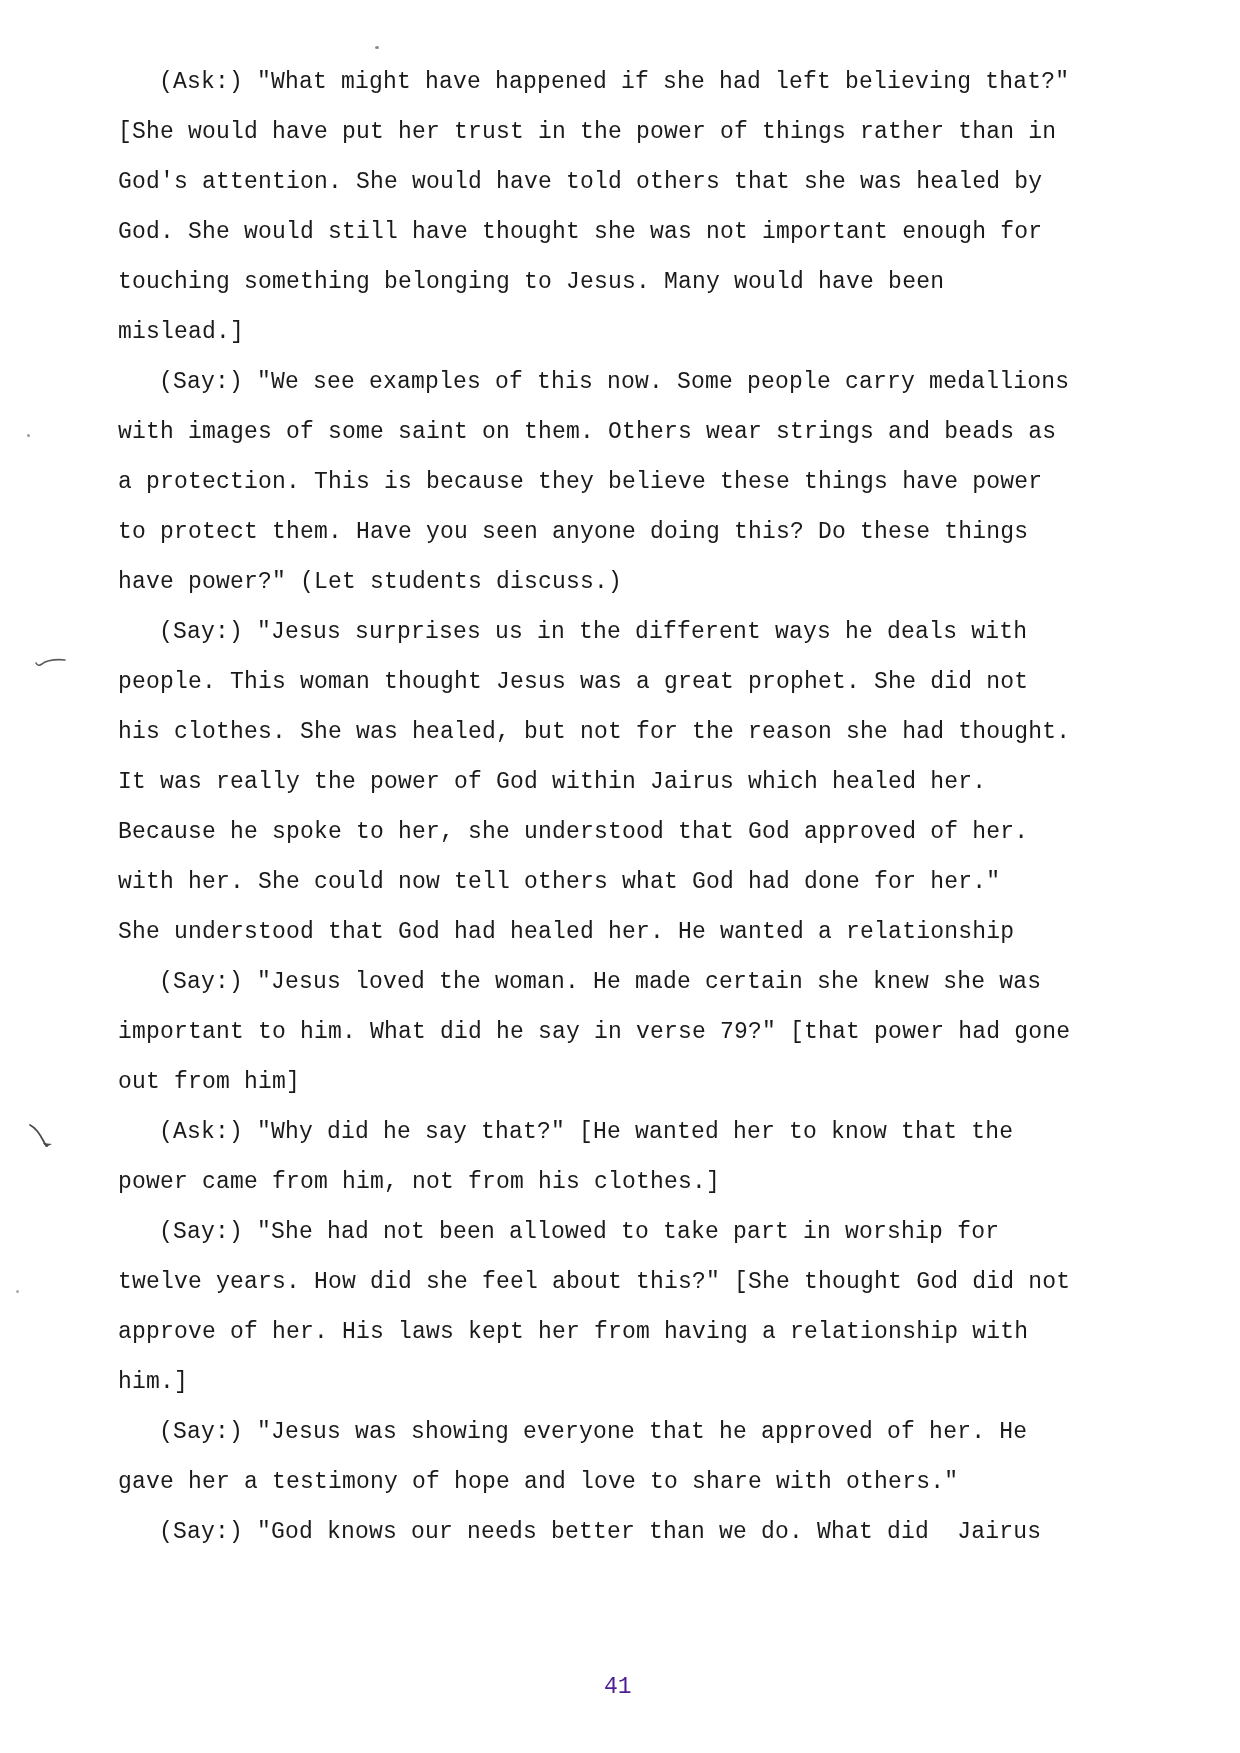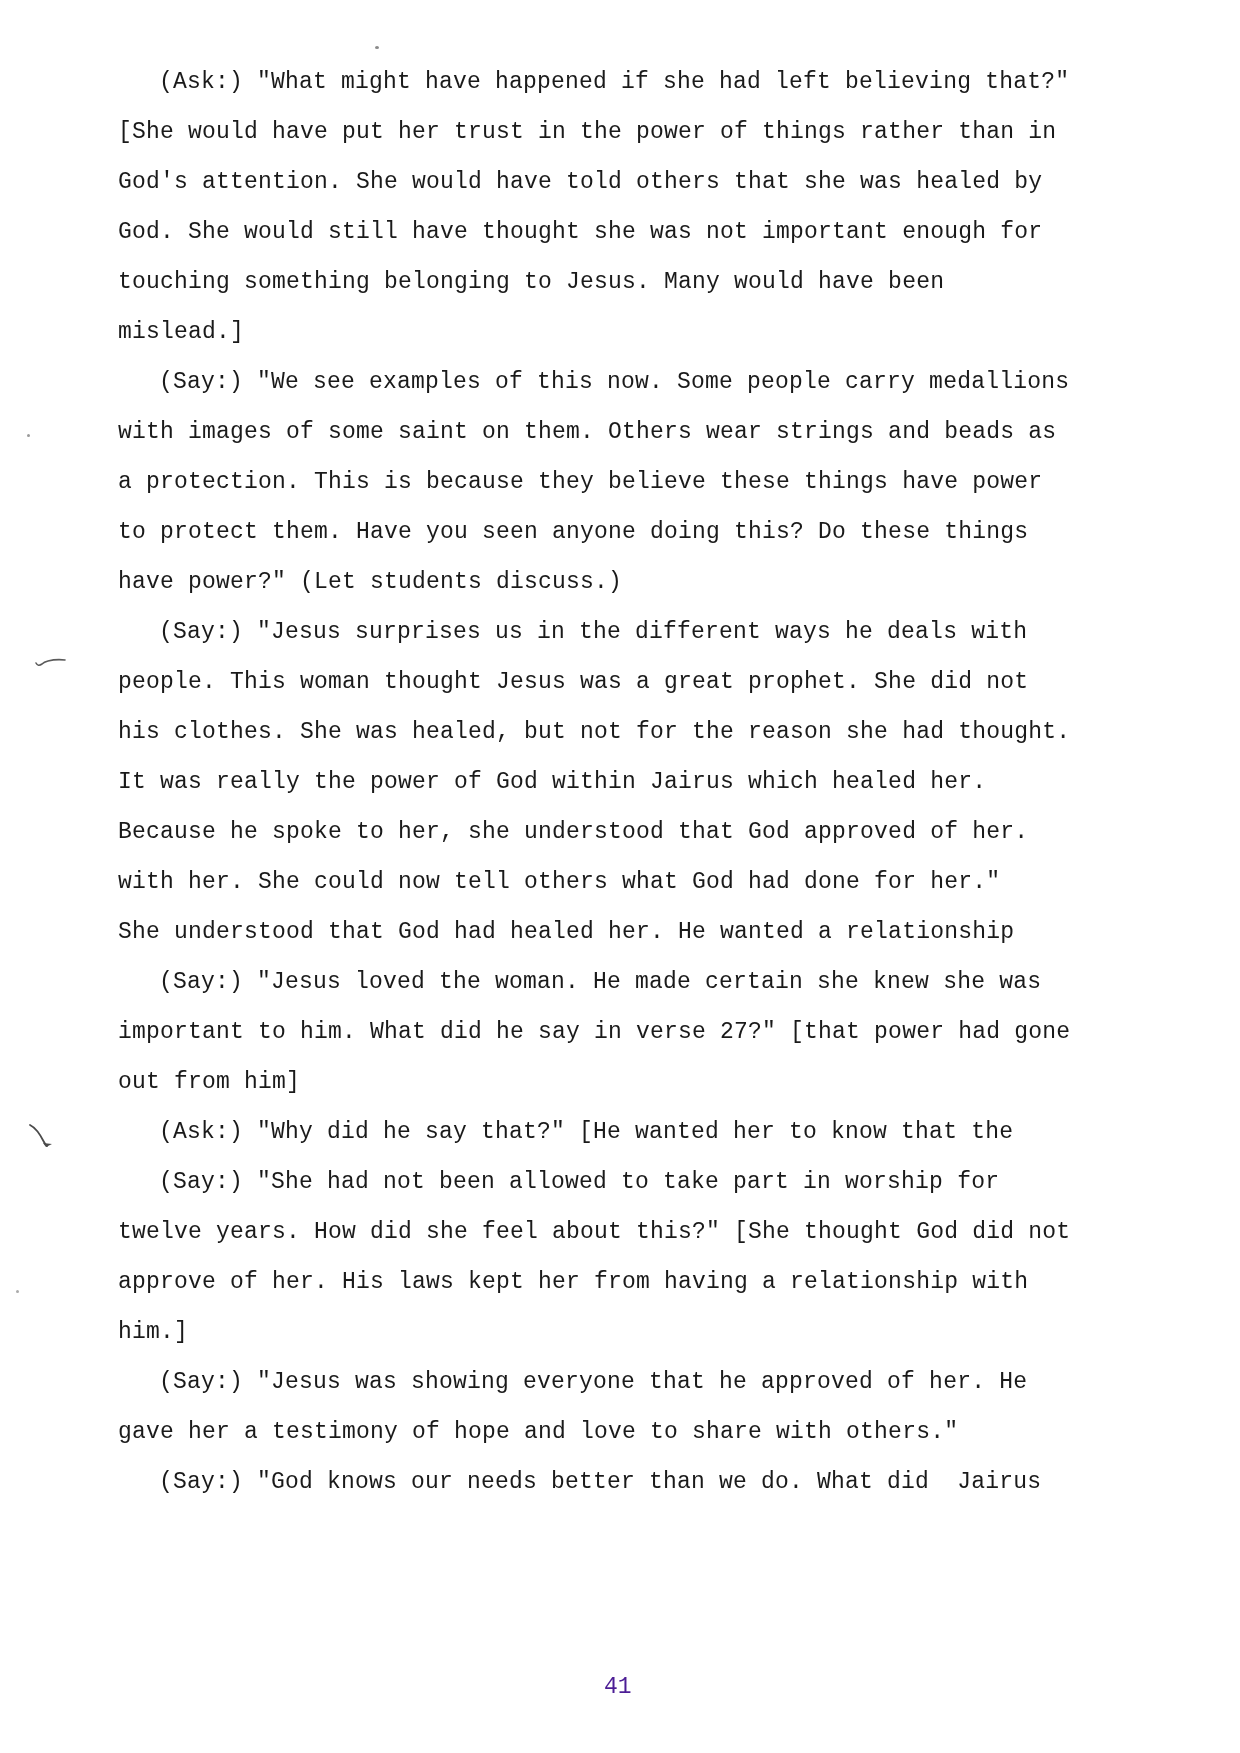--- a/index.html
+++ b/index.html
@@ -90,25 +90,26 @@
         <div class="line first">(Say:) "Jesus surprises us in the different ways he deals with</div>
         <div class="line">people. This woman thought Jesus was a great prophet. She did not</div>
         <div class="line">his clothes. She was healed, but not for the reason she had thought.</div>
         <div class="line">It was really the power of God within Jairus which healed her.</div>
         <div class="line">Because he spoke to her, she understood that God approved of her.</div>
         <div class="line">with her. She could now tell others what God had done for her."</div>
         <div class="line">She understood that God had healed her. He wanted a relationship</div>
       </div>
       <div class="paragraph">
         <div class="line first">(Say:) "Jesus loved the woman. He made certain she knew she was</div>
-        <div class="line">important to him. What did he say in verse 27?" [that power had gone</div>
+        <div class="line">important to him. What did he say in verse 79?" [that power had gone</div>
         <div class="line">out from him]</div>
       </div>
       <div class="paragraph">
         <div class="line first">(Ask:) "Why did he say that?" [He wanted her to know that the</div>
+        <div class="line">power came from him, not from his clothes.]</div>
       </div>
       <div class="paragraph">
         <div class="line first">(Say:) "She had not been allowed to take part in worship for</div>
         <div class="line">twelve years. How did she feel about this?" [She thought God did not</div>
         <div class="line">approve of her. His laws kept her from having a relationship with</div>
         <div class="line">him.]</div>
       </div>
       <div class="paragraph">
         <div class="line first">(Say:) "Jesus was showing everyone that he approved of her. He</div>
         <div class="line">gave her a testimony of hope and love to share with others."</div>

